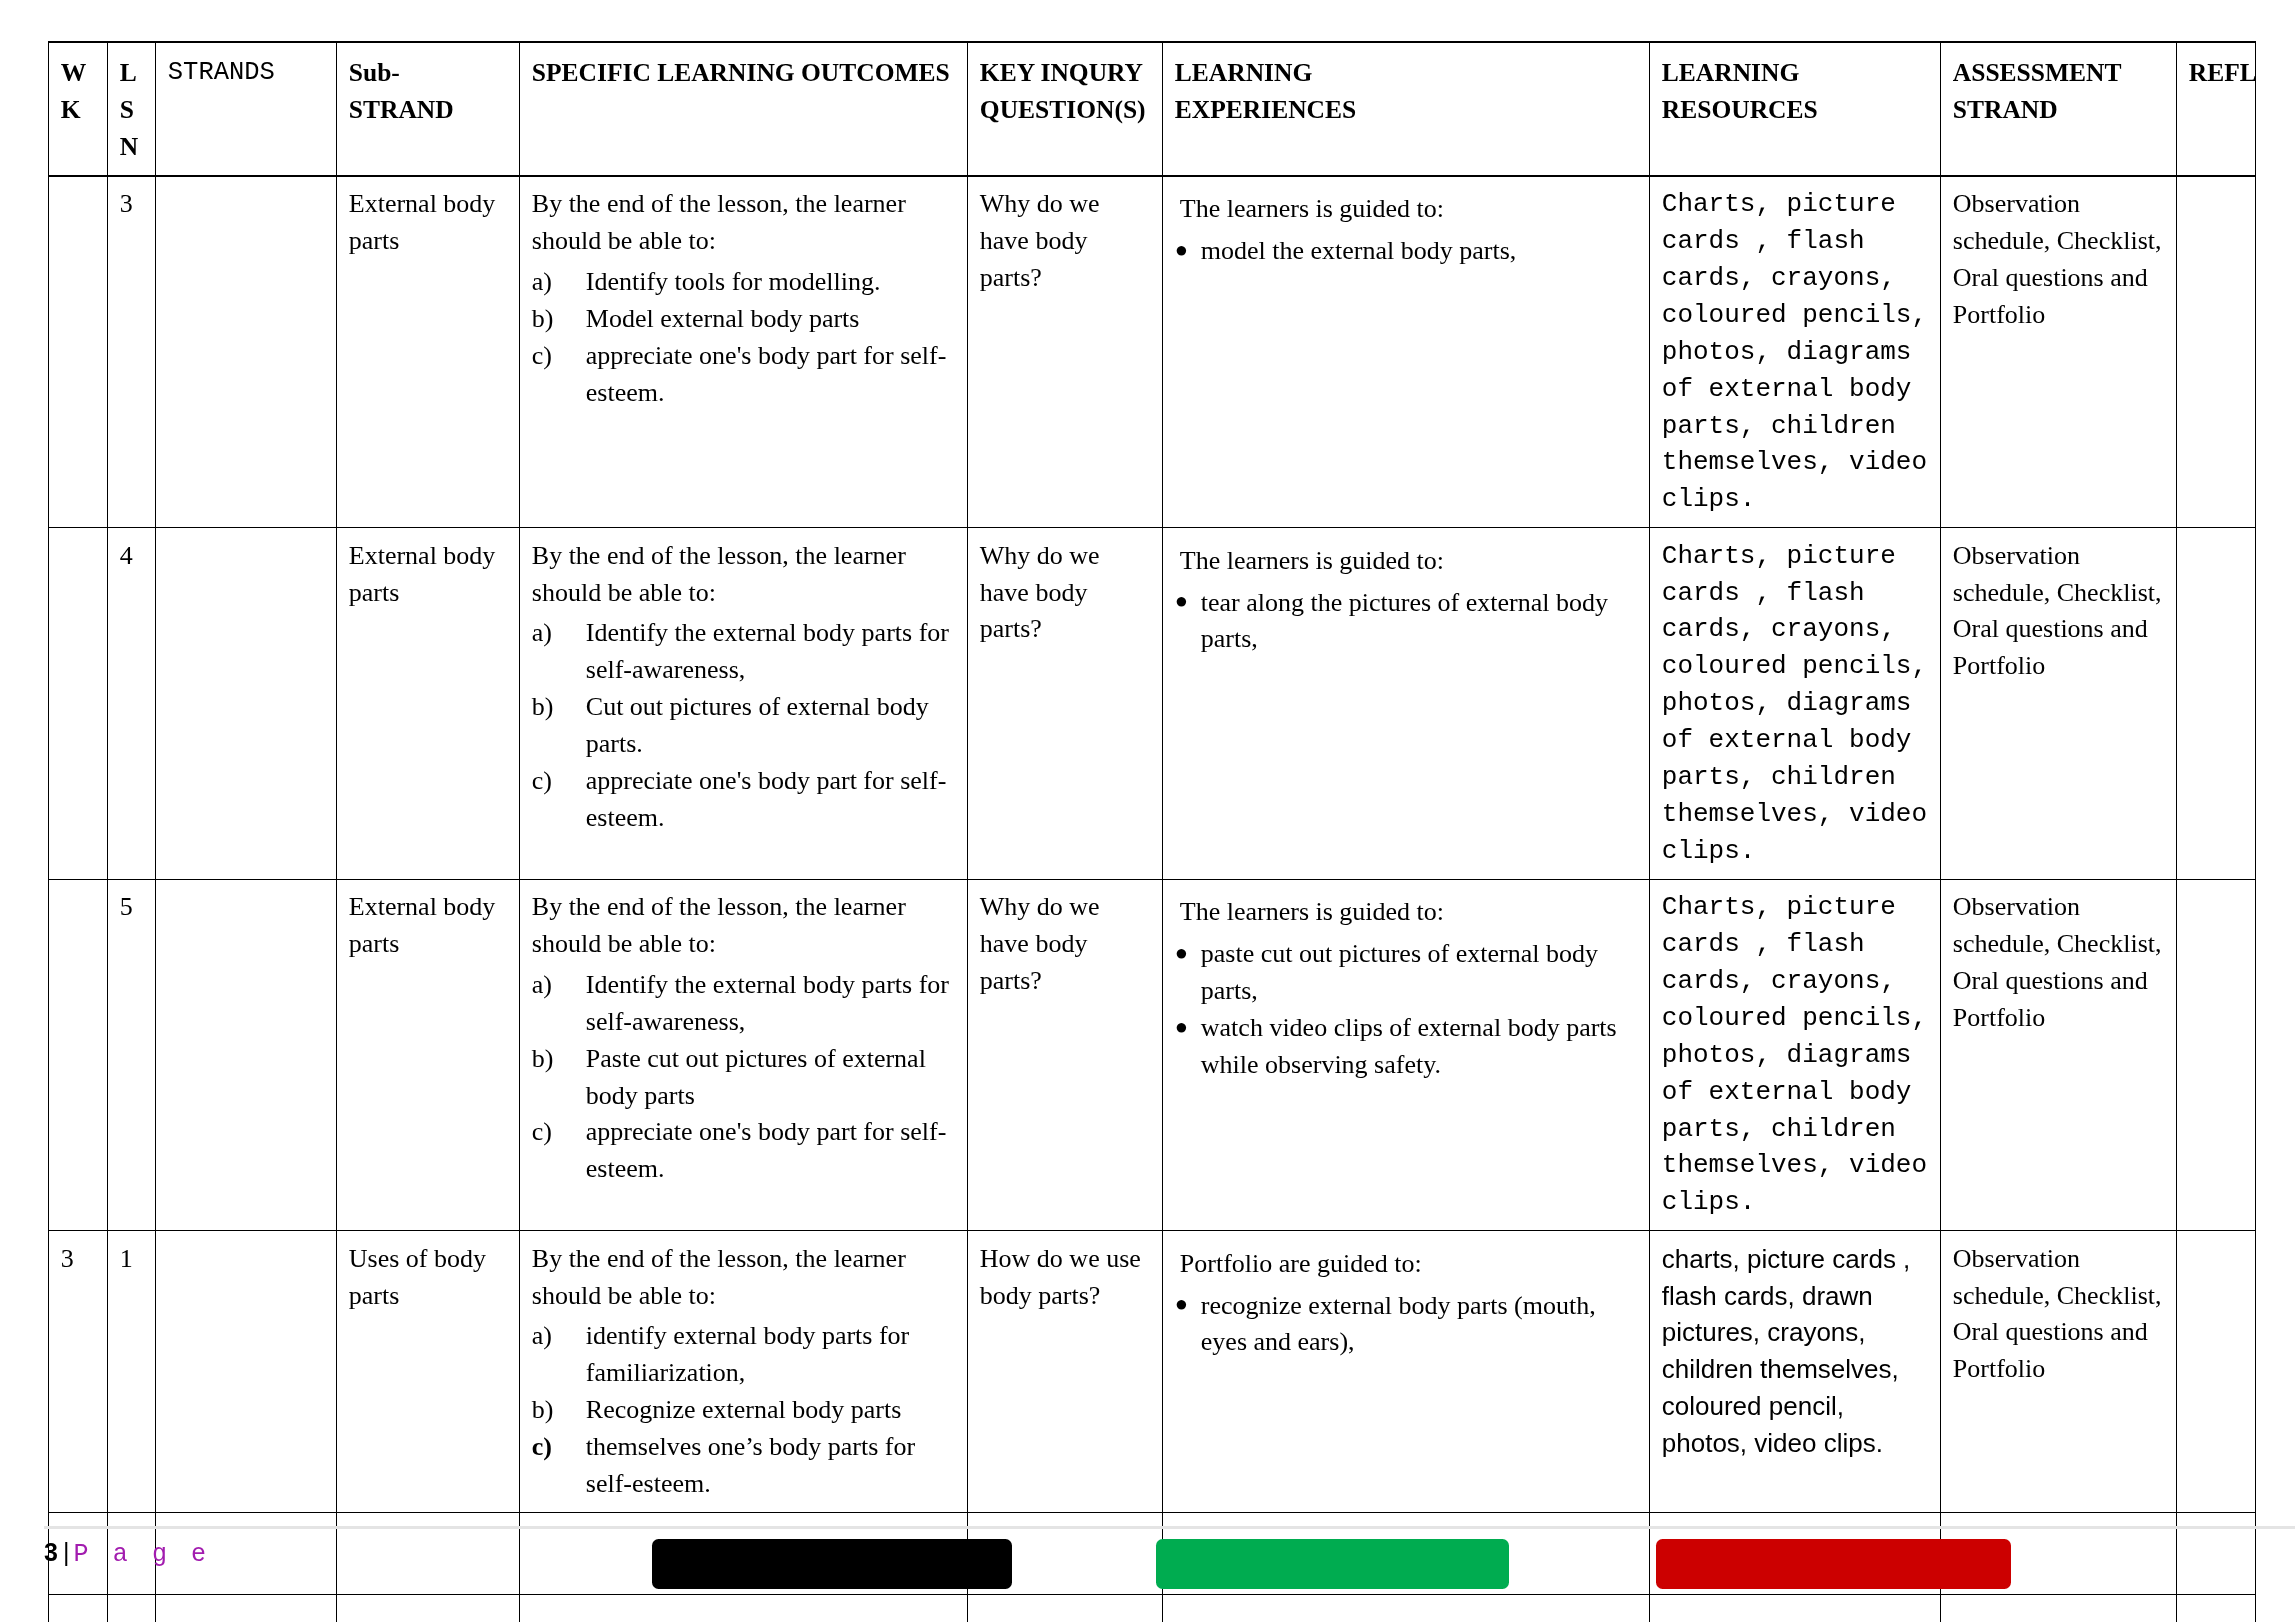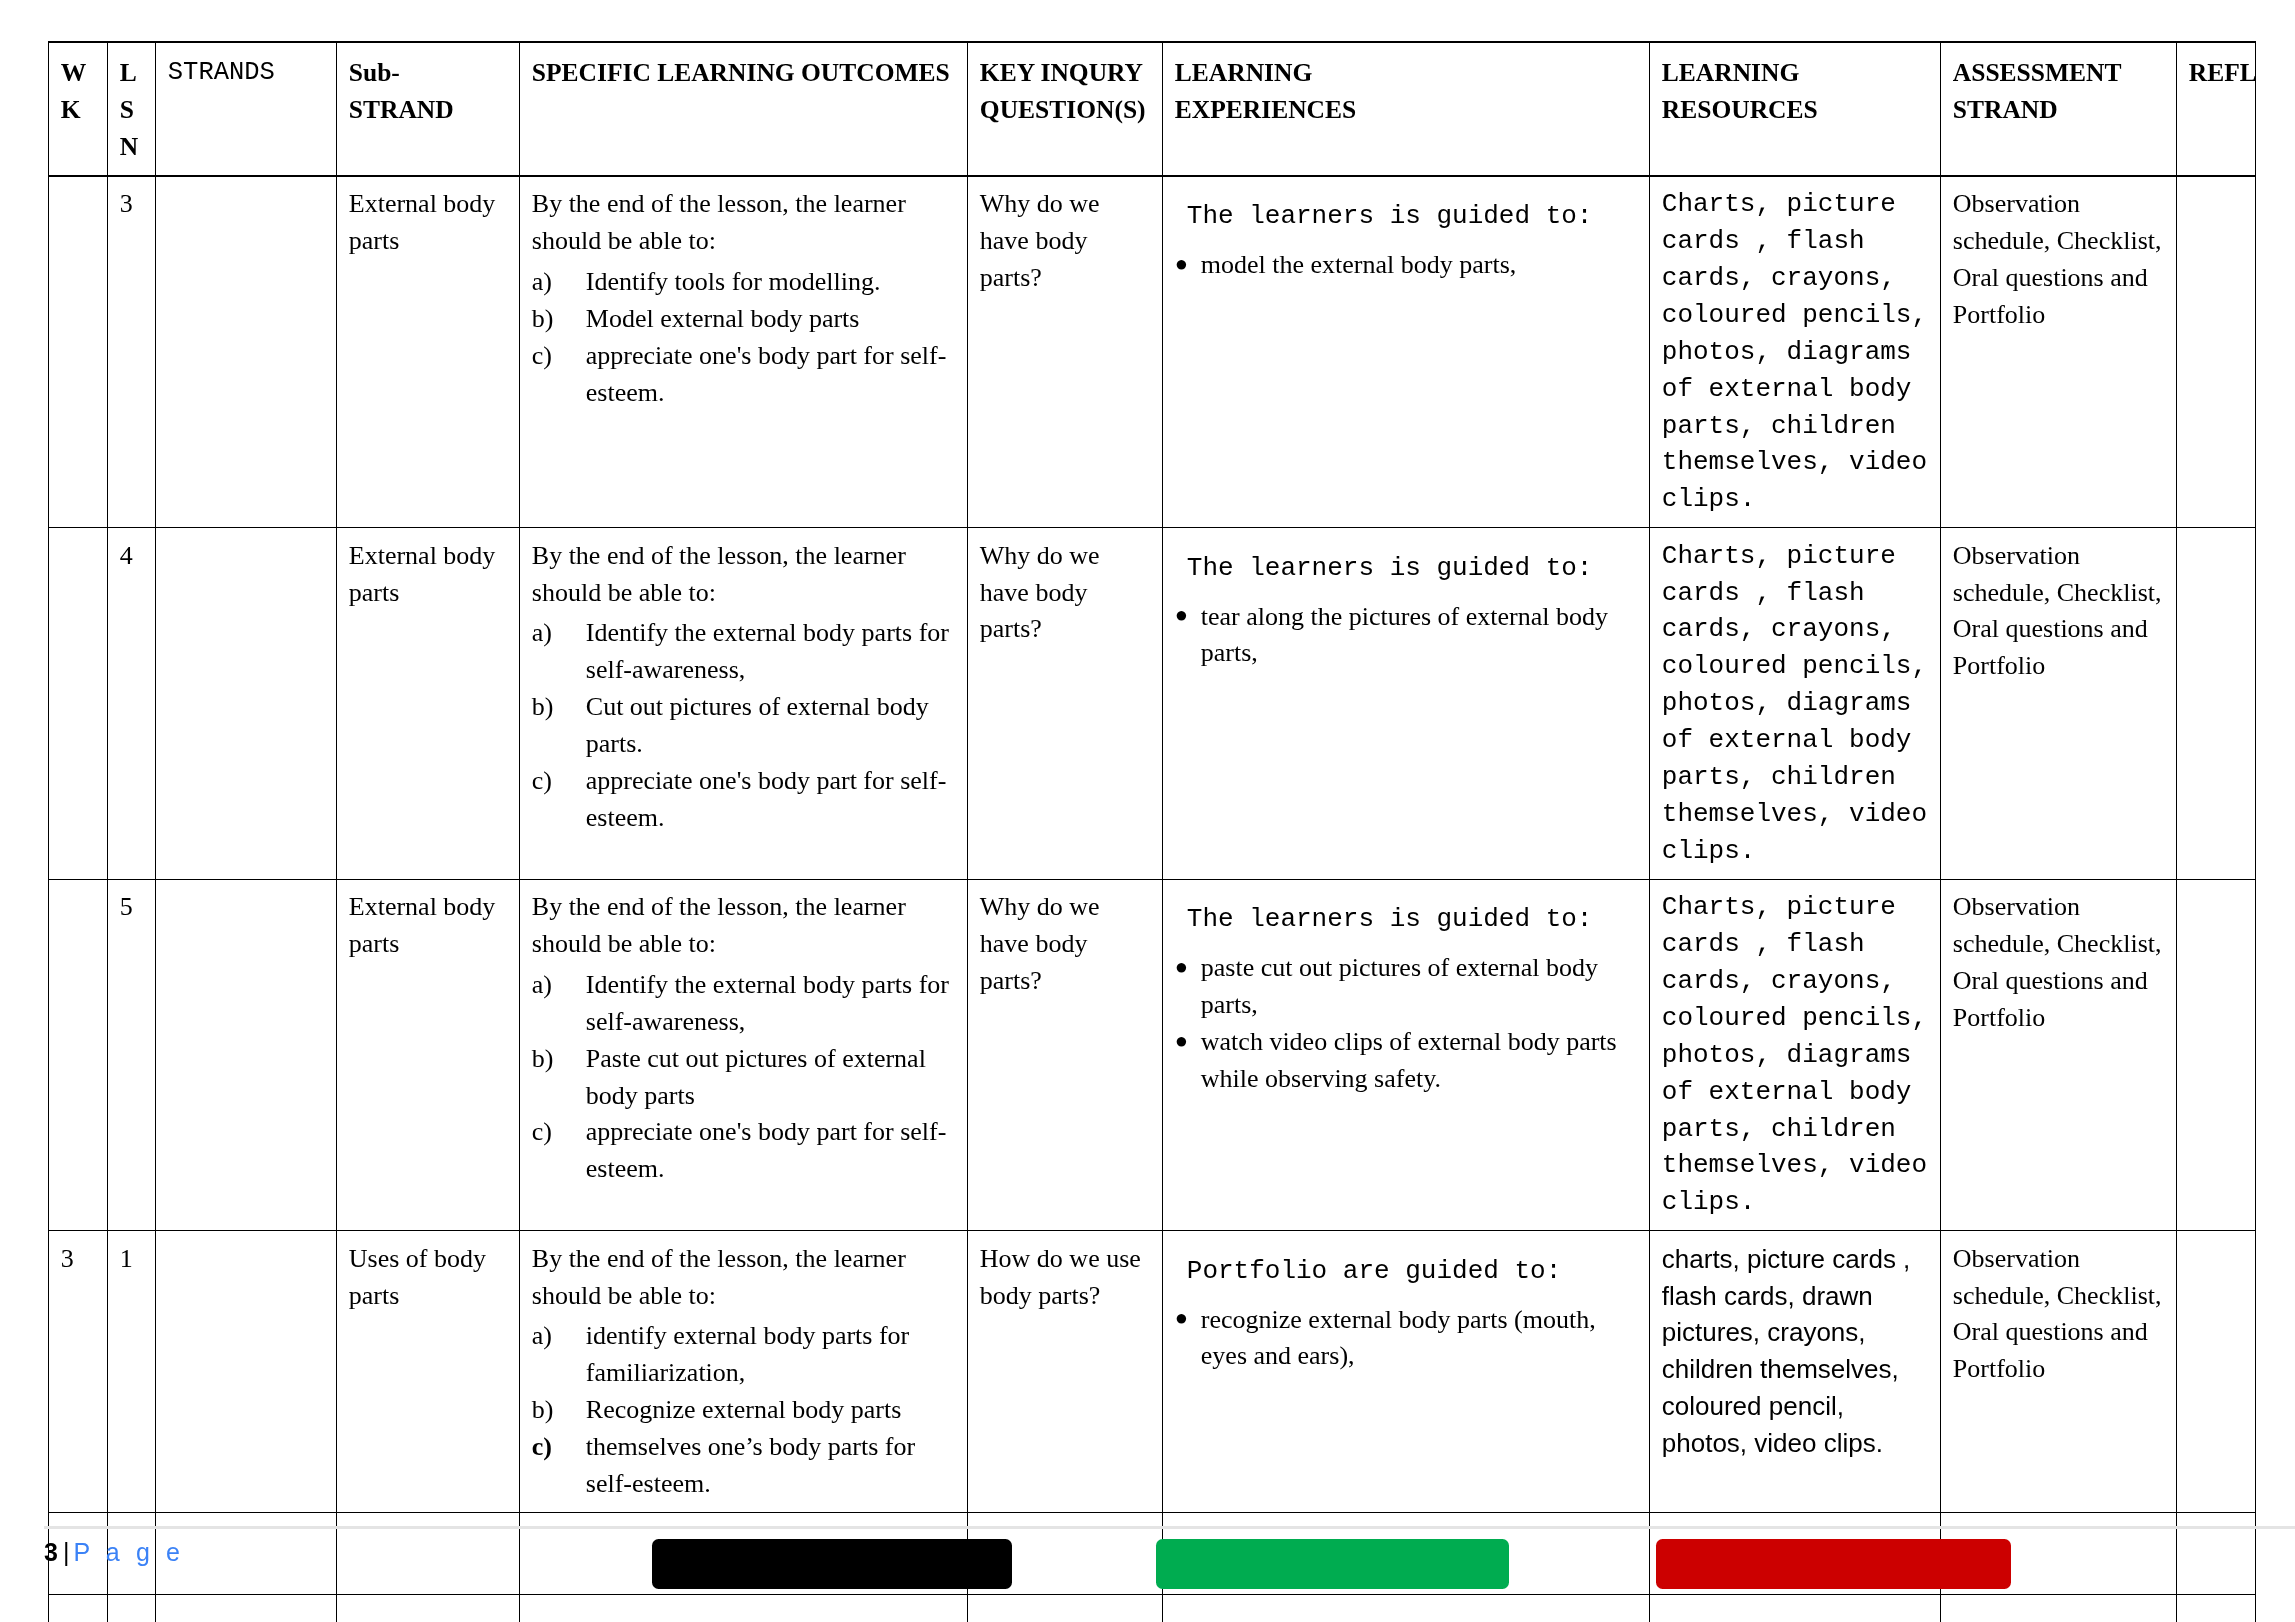--- a/index.html
+++ b/index.html
@@ -92,21 +92,21 @@
   }
   ol.outcomes li .mk {
     position: absolute;
     left: 0;
     top: 0;
     width: 44px;
   }
   ol.outcomes li.bold-mk .mk { font-weight: bold; }
 
   
-  .lex-lead { margin: 12px; font-family: Liberation Mono, monospace; }
+  .lex-lead { margin: 5px; }
   ul.lex {
     list-style: none;
     margin: 0;
     padding: 0;
   }
   ul.lex li {
     position: relative;
     padding-left: 26px;
     margin: 0;
   }
@@ -162,22 +162,23 @@
   .footer-page .pg-num {
     font-weight: bold;
     color: #000000;
     letter-spacing: 0px;
   }
   .footer-page .pg-sep {
     color: #000000;
     padding: 0 3.9px 0 5.2px;
   }
   .footer-page .pg-word {
-    color: #3b82f6;
+    color: #a21caf;
     letter-spacing: 4.6px;
+    font-family: Liberation Mono, monospace;
   }
 
   .bar {
     position: absolute;
     height: 50px;
     border-radius: 6.5px;
   }
   .bar-black { left: 652px;  top: 1539px; width: 360px; background: #000000; }
   .bar-green { left: 1156px; top: 1539px; width: 353px; background: #00ac50; }
   .bar-red   { left: 1656px; top: 1539px; width: 355px; background: #cc0000; }

